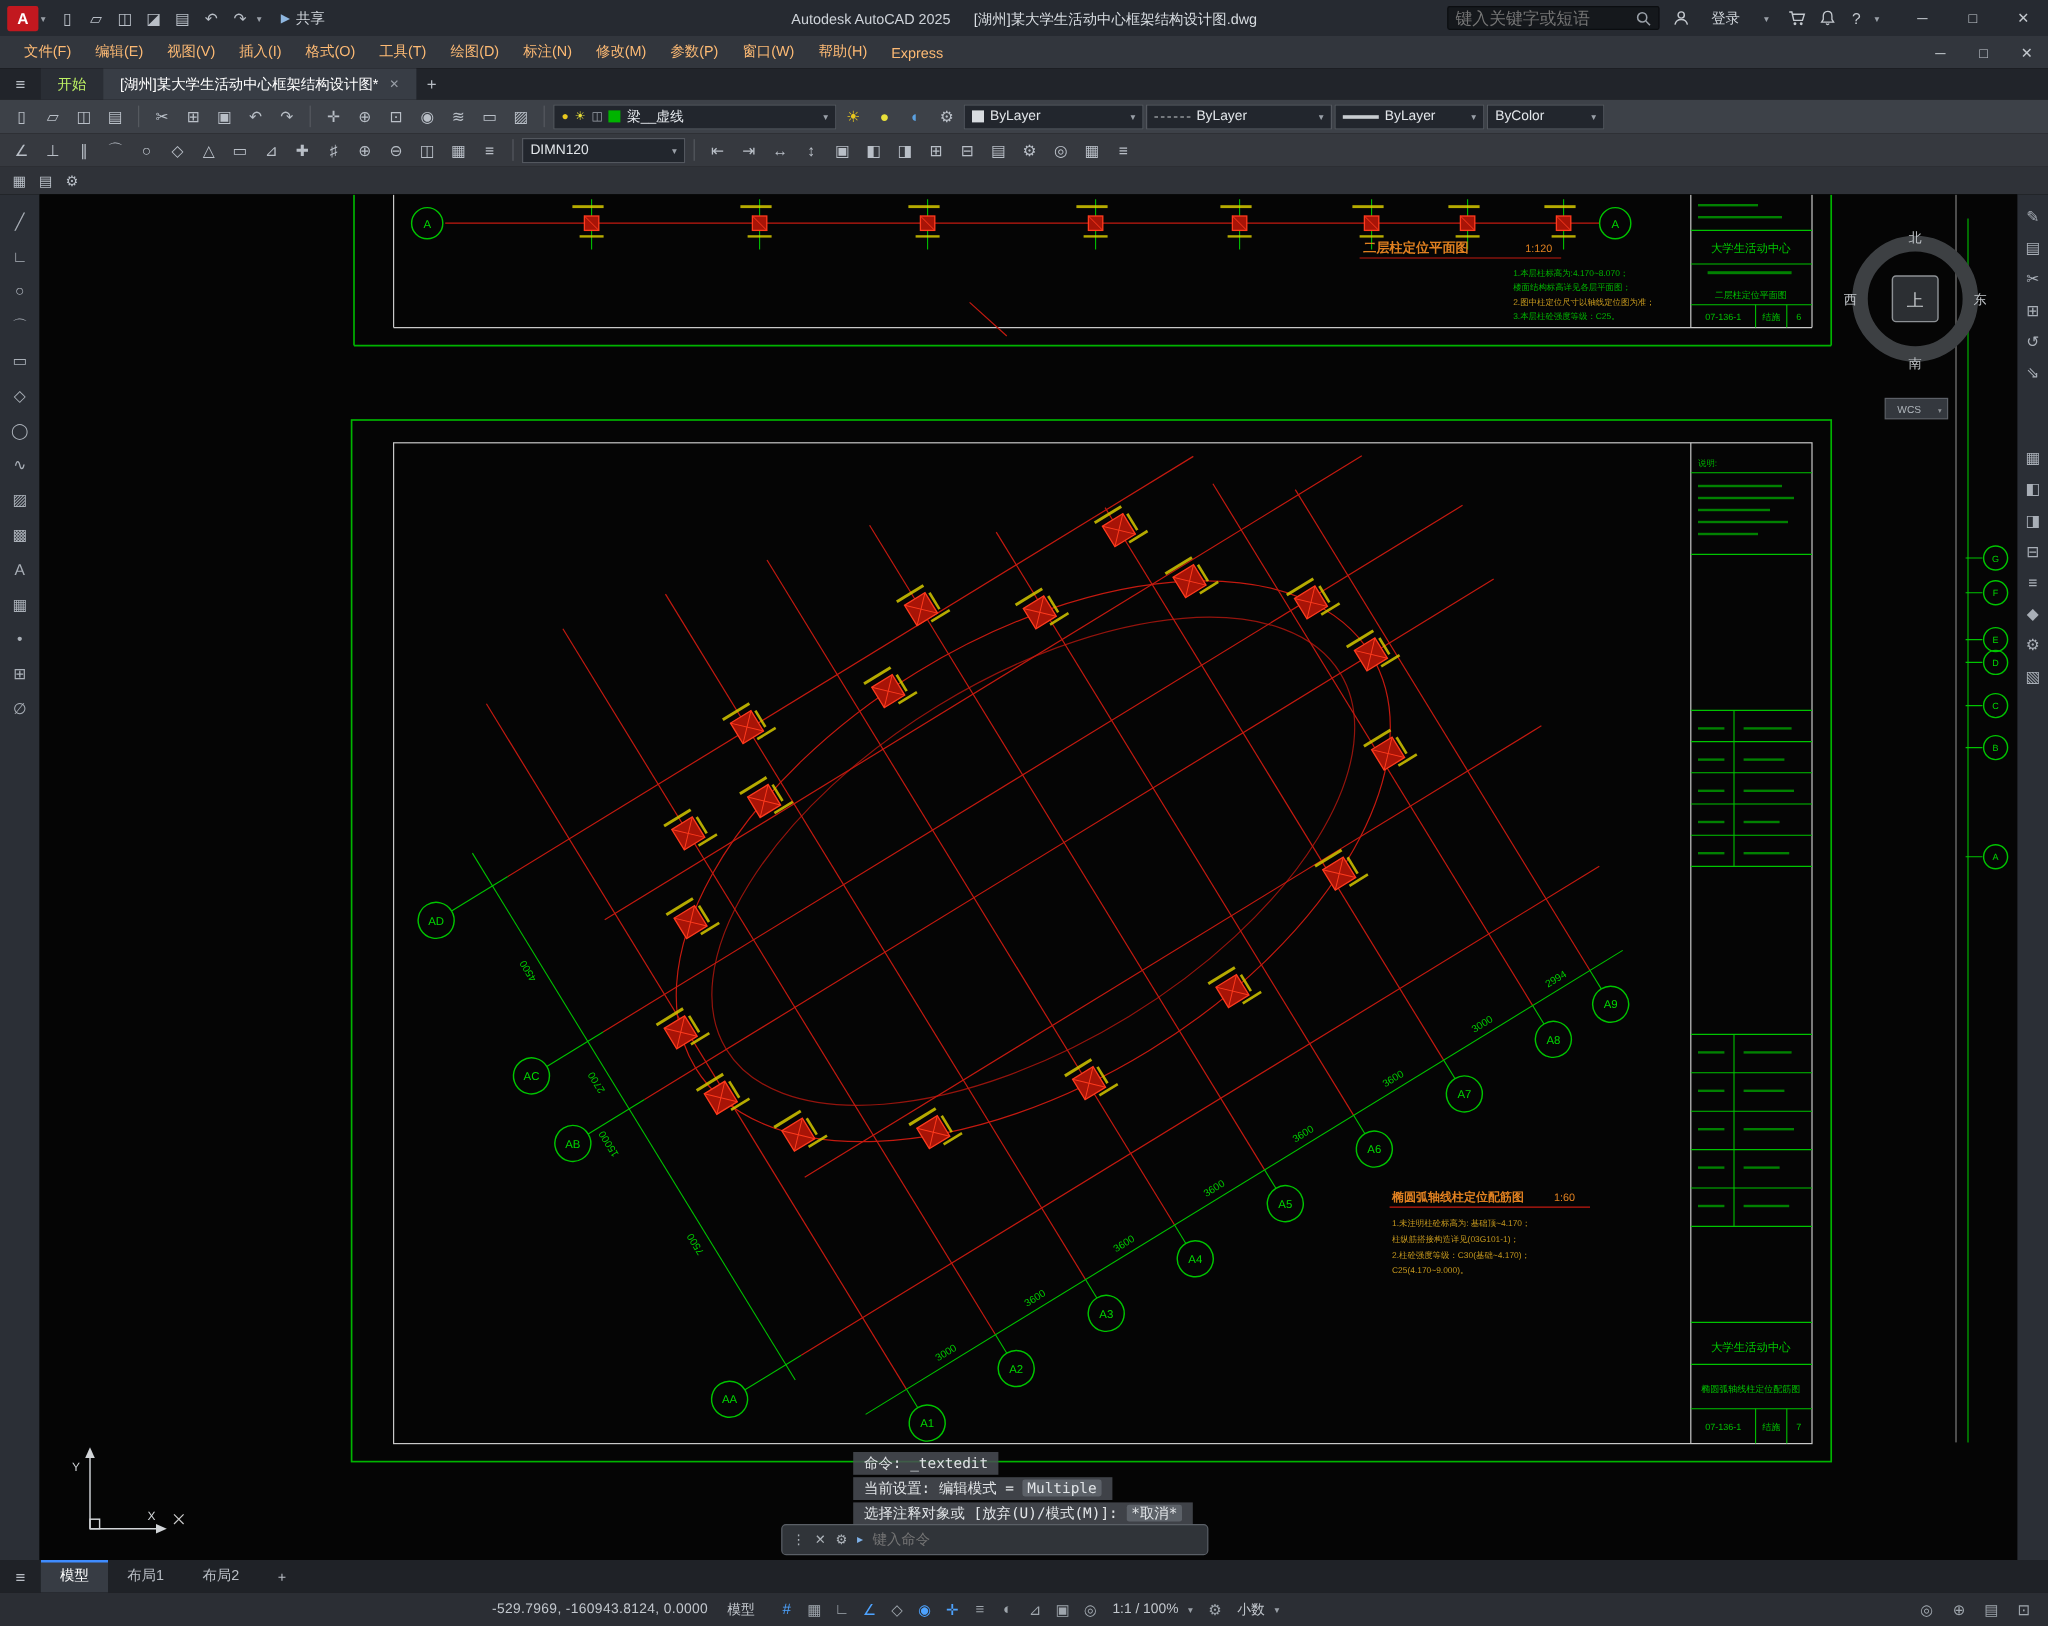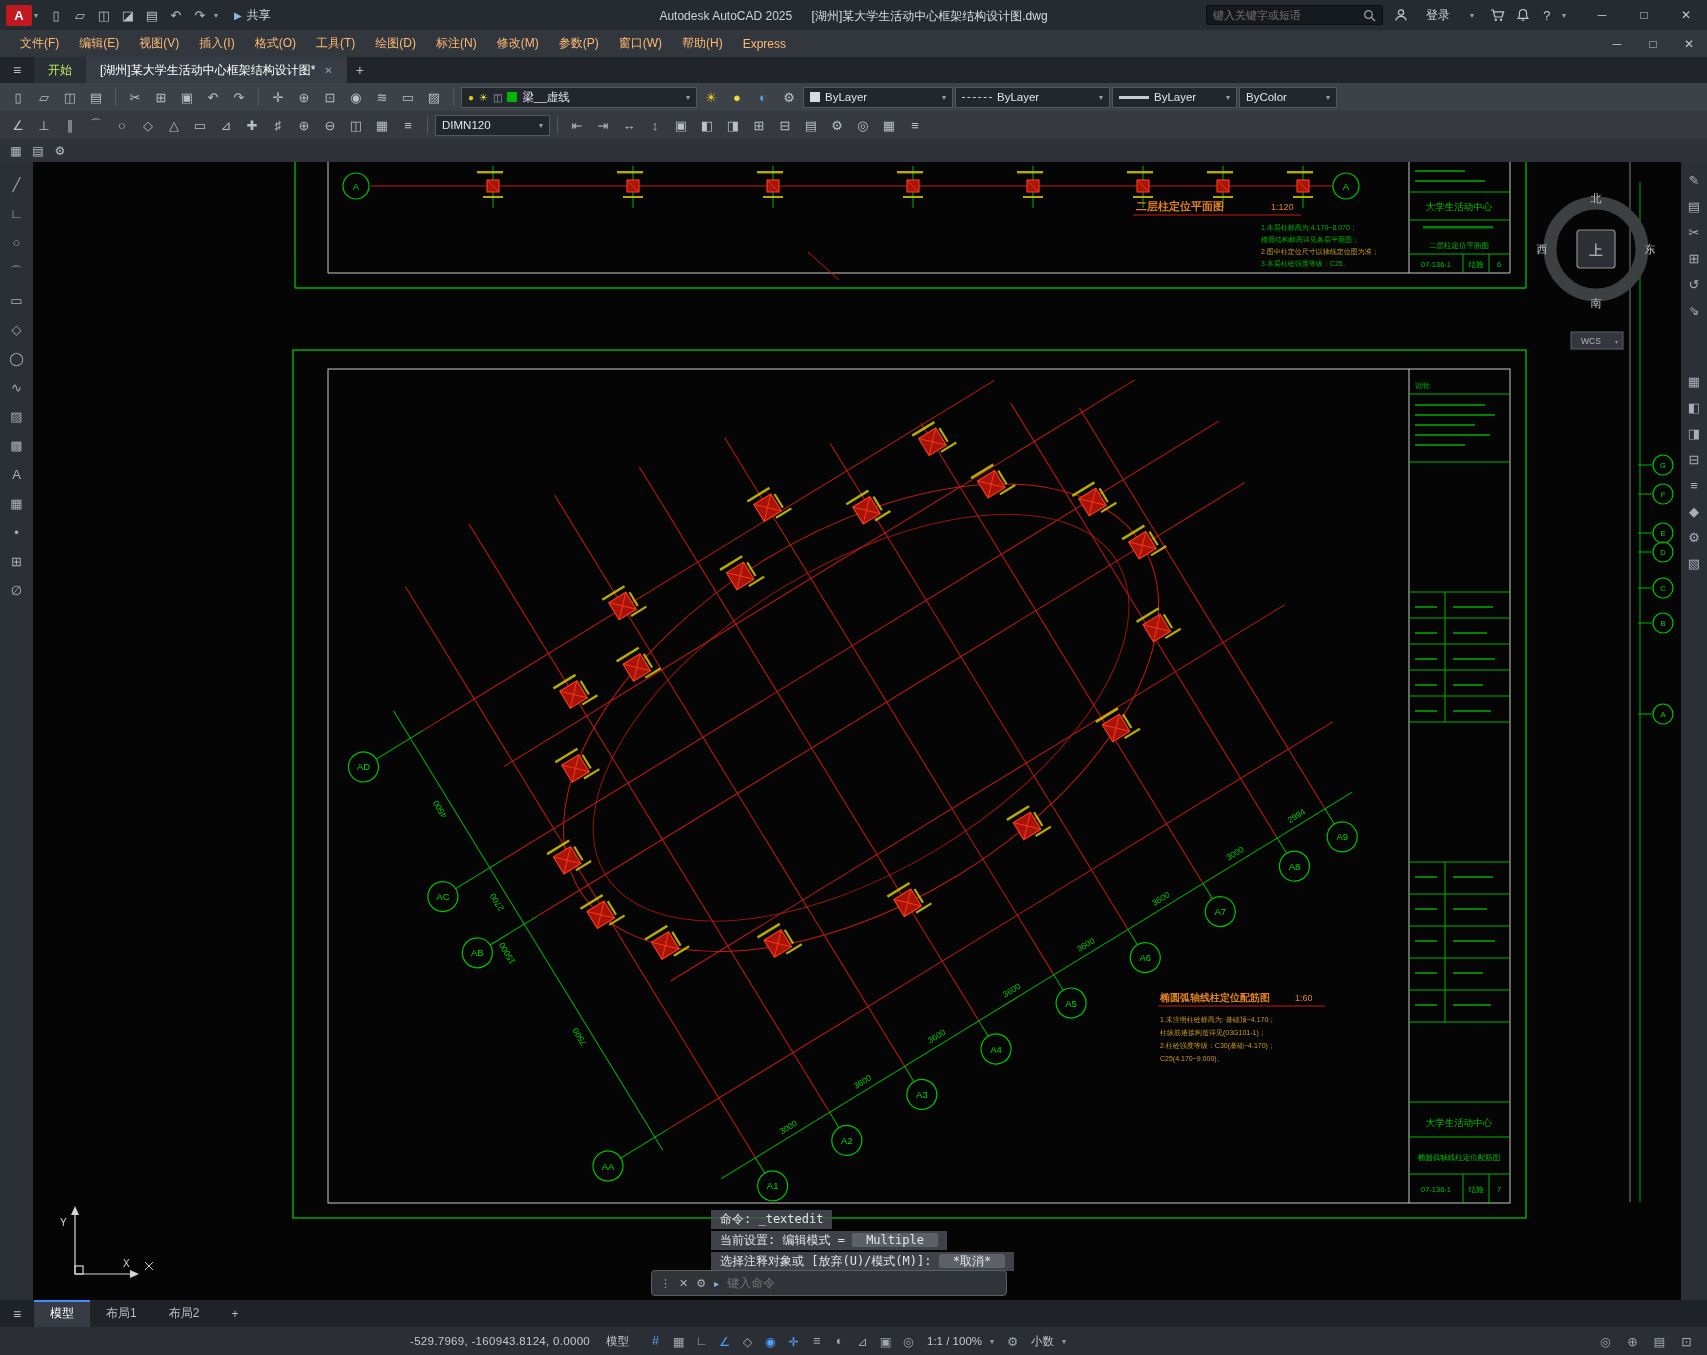--- a/index.html
+++ b/index.html
@@ -9,21 +9,21 @@
   .titlebar{height:30px;background:#262a31;display:flex;align-items:center;padding-left:6px;position:relative}
   .logo{width:26px;height:21px;background:#c2181f;color:#fff;font-weight:bold;font-size:13px;display:flex;align-items:center;justify-content:center;border-radius:2px}
   .lcaret{font-size:8px;color:#9aa0a8;margin:0 6px 0 2px}
   .ti{display:inline-flex;align-items:center;justify-content:center;width:24px;height:22px;font-size:13px;color:#b9bfc7;cursor:default}
   .ti.sm{width:20px;font-size:12px}
   .share{display:flex;align-items:center;gap:5px;margin-left:10px;color:#cfd4da;font-size:12px}
   .tb-title{position:absolute;left:50%;transform:translateX(-50%);top:8px;font-size:12px;color:#cdd2d8;white-space:nowrap}
   .tb-title .doc{margin-left:16px;color:#d8dde2}
   .tb-right{margin-left:auto;display:flex;align-items:center;gap:3px}
   .searchbox{display:flex;align-items:center;background:#15181c;border:1px solid #0b0d10;border-radius:2px;height:20px;padding:0 6px;margin-right:4px}
-  .searchbox input{background:transparent;border:0;outline:0;color:#aeb4ba;font-size:11px;width:150px;font-family:Liberation Sans, sans-serif}
+  .searchbox input{background:transparent;border:0;outline:0;color:#aeb4ba;font-size:14px;width:150px;font-family:Liberation Sans, sans-serif}
   .icn{display:inline-flex;align-items:center;justify-content:center;width:22px;height:22px}
   .login{display:flex;align-items:center;gap:18px;color:#cfd4da;font-size:12px;padding:0 4px}
   .helpq{font-size:13px;color:#c3c8ce;width:20px;text-align:center}
   .winbtns{display:flex;margin-left:6px}
   .winbtn{width:42px;height:30px;display:flex;align-items:center;justify-content:center;font-size:12px;color:#c3c8ce}
   
   .menubar{height:27px;background:#32363d;display:flex;align-items:center;padding-left:10px}
   .menuitem{padding:0 10px;font-size:12px;color:#fdba74;height:27px;display:flex;align-items:center}
   .mwin{margin-left:auto;display:flex}
   .mwin .winbtn{height:27px;width:36px}
@@ -42,21 +42,21 @@
   .r3{height:23px;background:#2f3238}
   .sep{width:1px;height:18px;background:#55595f;margin:0 5px}
   .combo{display:flex;align-items:center;gap:5px;height:21px;background:#22262d;border:1px solid #53575e;padding:0 6px;font-size:11.5px;color:#e2e6ea;white-space:nowrap}
   .combo .ccaret{font-size:8px;color:#9aa0a8;margin-left:auto;padding-left:6px}
   .combo .mini{font-size:10px}
   .mini.yel{color:#e8c71e}.mini.yel2{color:#e8e03a}.mini.gry{color:#9aa0a8}
   .sw-green{width:10px;height:10px;background:#00b400;display:inline-block}
   .sw-white{width:10px;height:10px;background:#d8dce0;display:inline-block}
   .lt-sample{width:30px;height:0;border-top:1px dashed #c8ccd0;display:inline-block}
   .lw-sample{width:30px;height:3px;background:#c8ccd0;display:inline-block}
-  .w236{width:236px}.w150{width:150px}.w155{width:155px}.w125{width:125px}.w115{width:98px}.w120{width:115px}
+  .w236{width:236px}.w150{width:150px}.w155{width:155px}.w125{width:125px}.w115{width:98px}.w120{width:136px}
   
   .workspace{height:1138px;display:flex;position:relative}
   .lefttb{width:33px;background:#2b2f36;display:flex;flex-direction:column;align-items:center;padding-top:14px;gap:12px}
   .lefttb .ti,.righttb .ti{width:22px;height:17px;font-size:13px;color:#a9afb7}
   .righttb{width:26px;background:#2b2f36;display:flex;flex-direction:column;align-items:center;padding-top:10px;gap:9px}
   .rtgap{height:36px}
   .canvas{position:relative;flex:1;background:#050505;overflow:hidden}
   .canvas svg{position:absolute;left:0;top:0}
   
   svg text{font-family:"Liberation Sans",sans-serif}
@@ -79,21 +79,21 @@
   .gsm{fill:#00a000;opacity:.8}
   .colr{fill:#a81407;stroke:#ff3b1e;stroke-width:1.1}
   .colx{stroke:#ff3b1e;stroke-width:.8}
   .cmp-ring{stroke:#3d4043;stroke-width:13;fill:none}
   .cmp-l{fill:#c2c6ca;font-size:11px;text-anchor:middle}
   .ucsl{stroke:#d2d5d8;stroke-width:1.2;fill:none}
   .ucst{fill:#d2d5d8;font-size:10px}
   
   .cmdhist{position:absolute;left:678px;top:1048px;font-family:"DejaVu Sans Mono",monospace;font-size:12px;color:#e1e4e7}
   .cmdline{display:table;background:rgba(74,78,85,.85);padding:1px 9px;margin-bottom:2px;white-space:nowrap}
-  .chip{background:#5c6168;border-radius:2px;padding:0 14px}
+  .chip{background:#5c6168;border-radius:2px;padding:0 4px}
   .cmdbar{position:absolute;left:618px;top:1108px;width:356px;height:26px;background:rgba(52,56,62,.92);border:1px solid #5a5f66;border-radius:4px;display:flex;align-items:center;padding:0 8px;gap:8px;font-size:12px}
   .cmdbar .cic{color:#aeb4ba;font-size:11px}
   .cmdbar .prompt{color:#7fb2e8;font-size:10px}
   .cmdbar input{flex:1;background:transparent;border:0;outline:0;color:#cfd4da;font-family:"DejaVu Sans Mono",monospace;font-size:12px}
   
   .modeltabs{height:27px;background:#1f2227;display:flex;align-items:stretch}
   .mtab{display:flex;align-items:center;padding:0 16px;font-size:12px;color:#b9bec5}
   .mtab.active{background:#373c44;color:#fff;box-shadow:inset 0 2px 0 #3f8cff}
   
   .statusbar{height:28px;background:#2b2e34;display:flex;align-items:center;font-size:11.5px;color:#c3c8ce;padding:0 10px;gap:8px}

